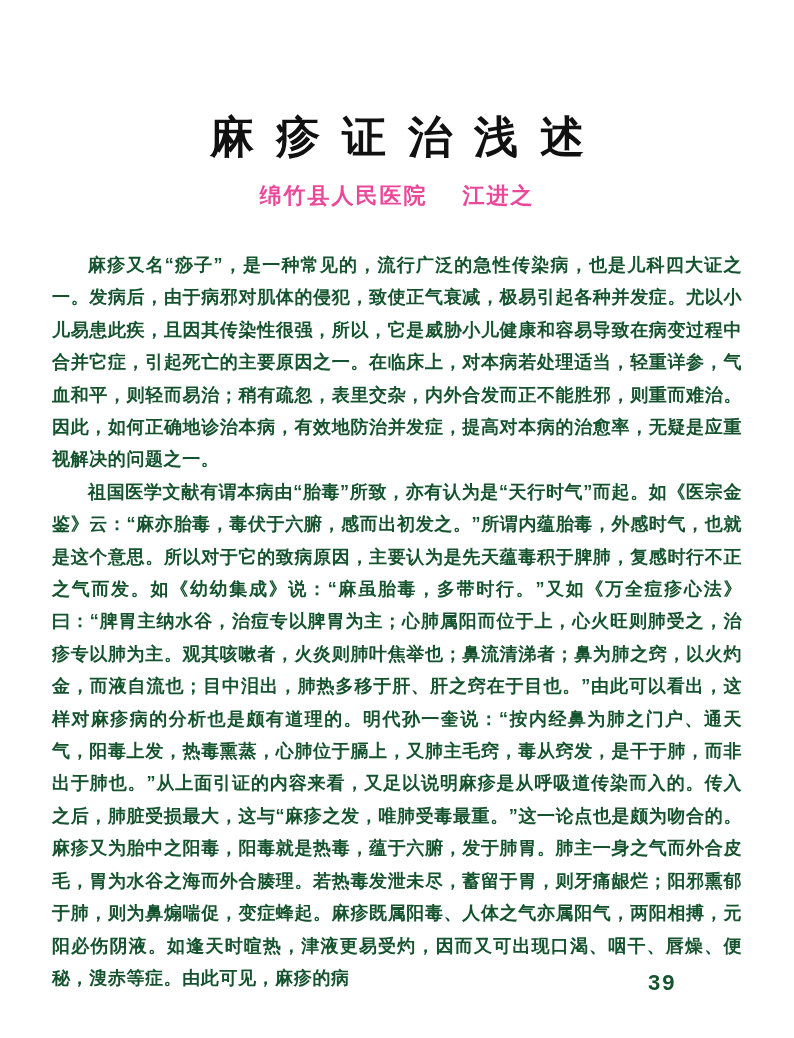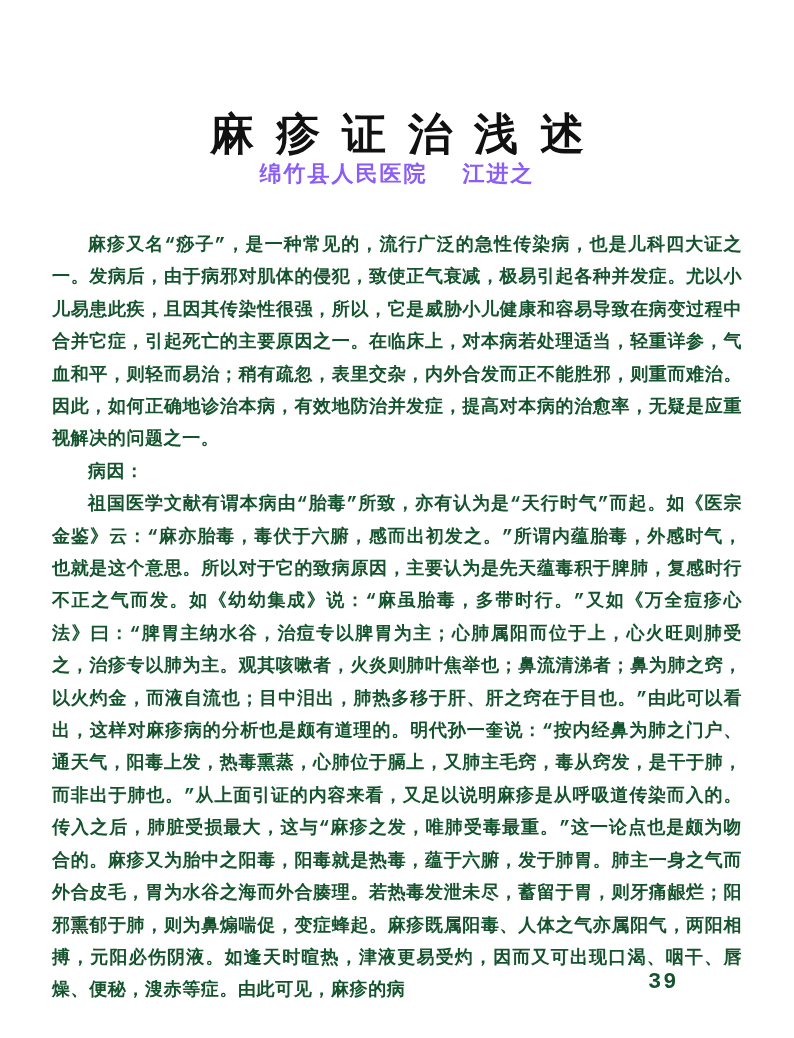--- a/index.html
+++ b/index.html
@@ -8,39 +8,40 @@
     background: #e8e8e8;
   }
   .page {
     position: relative;
     width: 794px;
     height: 1038px;
     margin: 0 auto;
     background: #ffffff;
     overflow: hidden;
     color: #151515;
-    font-family: Liberation Mono, monospace;
+    font-family: Liberation Sans, sans-serif;
     font-weight: bold;
   }
   .title {
     margin: 112px 0 0 0;
     text-align: center;
     font-size: 44px;
     line-height: 1.15;
     letter-spacing: 22px;
     text-indent: 22px; 
     font-weight: bold;
     color: #111111;
     white-space: nowrap;
   }
   .byline {
+    margin-top: 20px;
     text-align: center;
     font-size: 22px;
     line-height: 1.2;
-    color: #8b5cf6;
+    color: #ec4899;
     letter-spacing: 2px;
   }
   .byline-gap {
     display: inline-block;
     width: 1.6em;
   }
   .body-text {
     margin: 40px 52px 17px 52px;
     font-size: 18px;
     line-height: 32.4px;
@@ -74,19 +75,18 @@
 <div class="page">
 
   <h1 class="title">麻疹证治浅述</h1>
 
   <div class="byline">
     <span>绵竹县人民医院</span><span class="byline-gap"></span><span>江进之</span>
   </div>
 
   <div class="body-text">
     <p class="para">麻疹又名“痧子”，是一种常见的，流行广泛的急性传染病，也是儿科四大证之一。发病后，由于病邪对肌体的侵犯，致使正气衰减，极易引起各种并发症。尤以小儿易患此疾，且因其传染性很强，所以，它是威胁小儿健康和容易导致在病变过程中合并它症，引起死亡的主要原因之一。在临床上，对本病若处理适当，轻重详参，气血和平，则轻而易治；稍有疏忽，表里交杂，内外合发而正不能胜邪，则重而难治。因此，如何正确地诊治本病，有效地防治并发症，提高对本病的治愈率，无疑是应重视解决的问题之一。</p>
-    <p class="section-heading">病因：</p>
     <p class="para">祖国医学文献有谓本病由“胎毒”所致，亦有认为是“天行时气”而起。如《医宗金鉴》云：“麻亦胎毒，毒伏于六腑，感而出初发之。”所谓内蕴胎毒，外感时气，也就是这个意思。所以对于它的致病原因，主要认为是先天蕴毒积于脾肺，复感时行不正之气而发。如《幼幼集成》说：“麻虽胎毒，多带时行。”又如《万全痘疹心法》曰：“脾胃主纳水谷，治痘专以脾胃为主；心肺属阳而位于上，心火旺则肺受之，治疹专以肺为主。观其咳嗽者，火炎则肺叶焦举也；鼻流清涕者；鼻为肺之窍，以火灼金，而液自流也；目中泪出，肺热多移于肝、肝之窍在于目也。”由此可以看出，这样对麻疹病的分析也是颇有道理的。明代孙一奎说：“按内经鼻为肺之门户、通天气，阳毒上发，热毒熏蒸，心肺位于膈上，又肺主毛窍，毒从窍发，是干于肺，而非出于肺也。”从上面引证的内容来看，又足以说明麻疹是从呼吸道传染而入的。传入之后，肺脏受损最大，这与“麻疹之发，唯肺受毒最重。”这一论点也是颇为吻合的。麻疹又为胎中之阳毒，阳毒就是热毒，蕴于六腑，发于肺胃。肺主一身之气而外合皮毛，胃为水谷之海而外合腠理。若热毒发泄未尽，蓄留于胃，则牙痛龈烂；阳邪熏郁于肺，则为鼻煽喘促，变症蜂起。麻疹既属阳毒、人体之气亦属阳气，两阳相搏，元阳必伤阴液。如逢天时暄热，津液更易受灼，因而又可出现口渴、咽干、唇燥、便秘，溲赤等症。由此可见，麻疹的病</p>
   </div>
 
   <div class="page-number">39</div>
 
 </div>
 
 </body></html>

